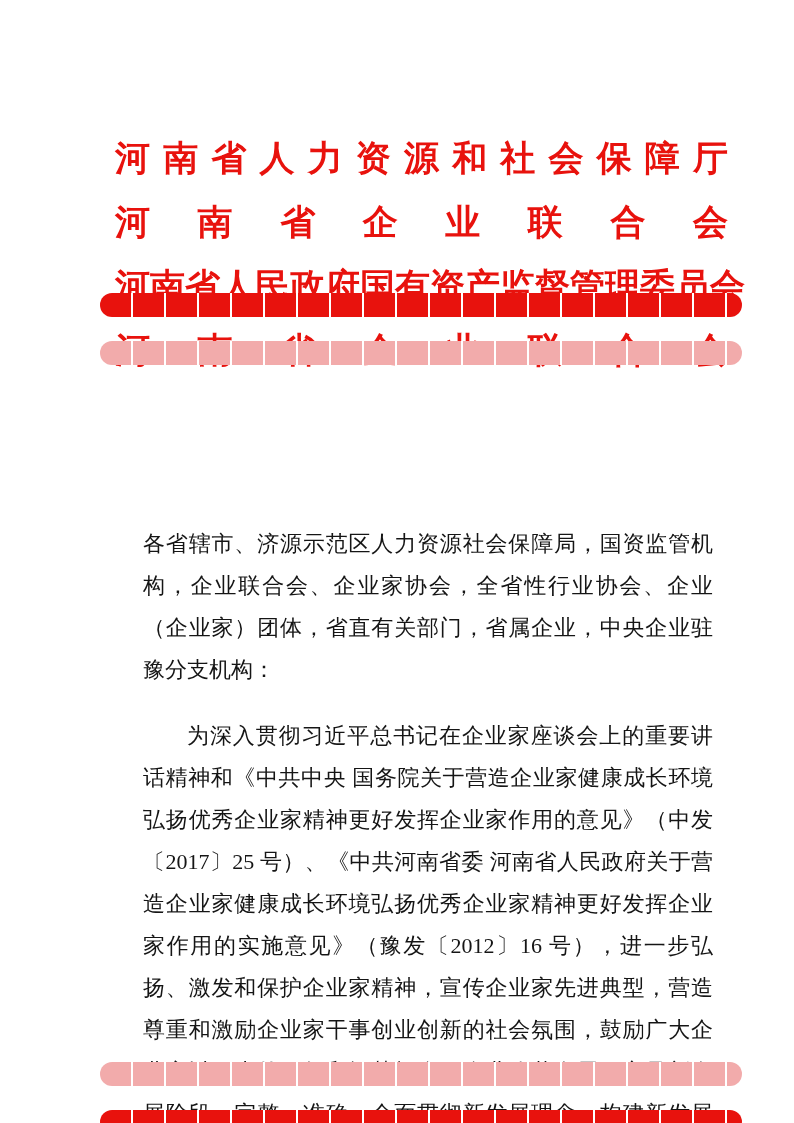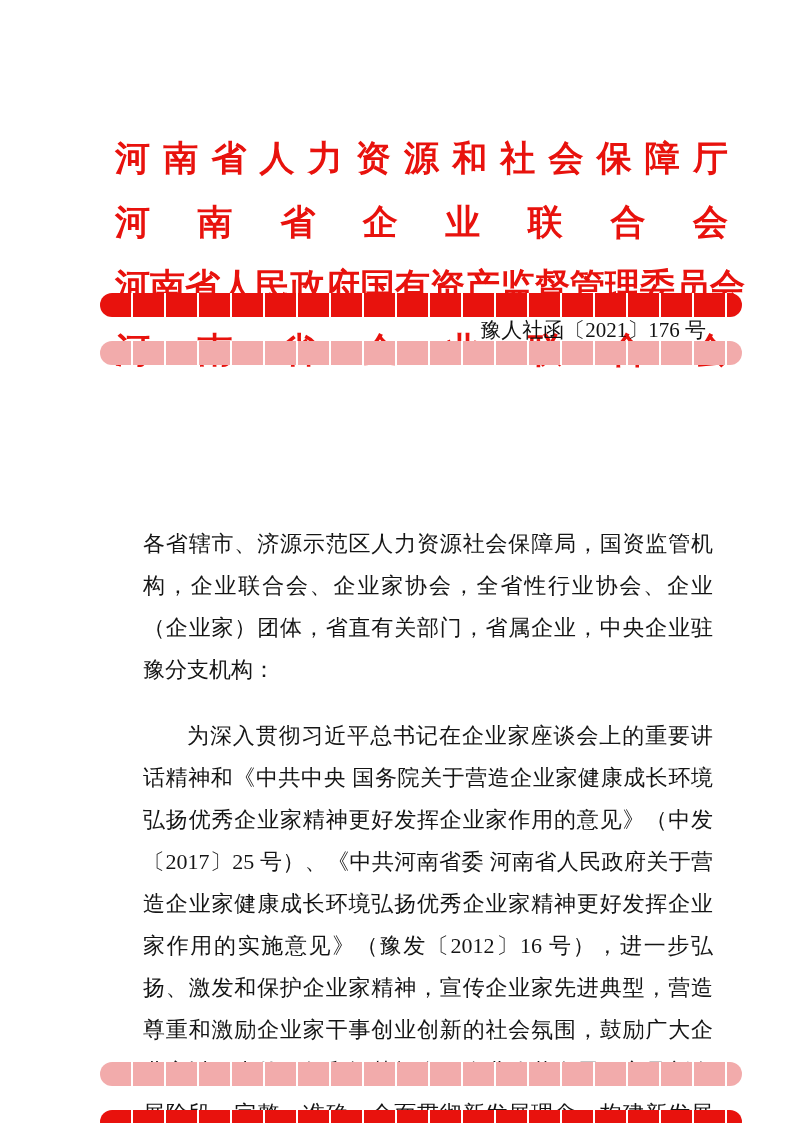--- a/index.html
+++ b/index.html
@@ -102,21 +102,20 @@
     <div class="org-line">河南省人民政府国有资产监督管理委员会</div>
     <div class="org-line">河南省企业联合会</div>
   </header>
 
   <div class="sep sep-top">
     <div class="sep-thick"></div>
     <div class="sep-gap"></div>
     <div class="sep-thin"></div>
   </div>
 
-  <div class="doc-number">豫人社函〔2021〕176 号</div>
 
   <div class="title">
   </div>
 
   <main class="body-text">
     <p class="salutation">各省辖市、济源示范区人力资源社会保障局，国资监管机构，企业联合会、企业家协会，全省性行业协会、企业（企业家）团体，省直有关部门，省属企业，中央企业驻豫分支机构：</p>
     <p class="para-indent">为深入贯彻习近平总书记在企业家座谈会上的重要讲话精神和《中共中央 国务院关于营造企业家健康成长环境弘扬优秀企业家精神更好发挥企业家作用的意见》（中发〔2017〕25 号）、《中共河南省委 河南省人民政府关于营造企业家健康成长环境弘扬优秀企业家精神更好发挥企业家作用的实施意见》（豫发〔2012〕16 号），进一步弘扬、激发和保护企业家精神，宣传企业家先进典型，营造尊重和激励企业家干事创业创新的社会氛围，鼓励广大企业家以更大的勇气和智慧投身于企业改革发展，立足新发展阶段，完整、准确、全面贯彻新发展理念，构建新发展格局，在全面建设社会主义现代化河南新征程中做出新的更大</p>
   </main>
 
   <div class="sep sep-bottom">

